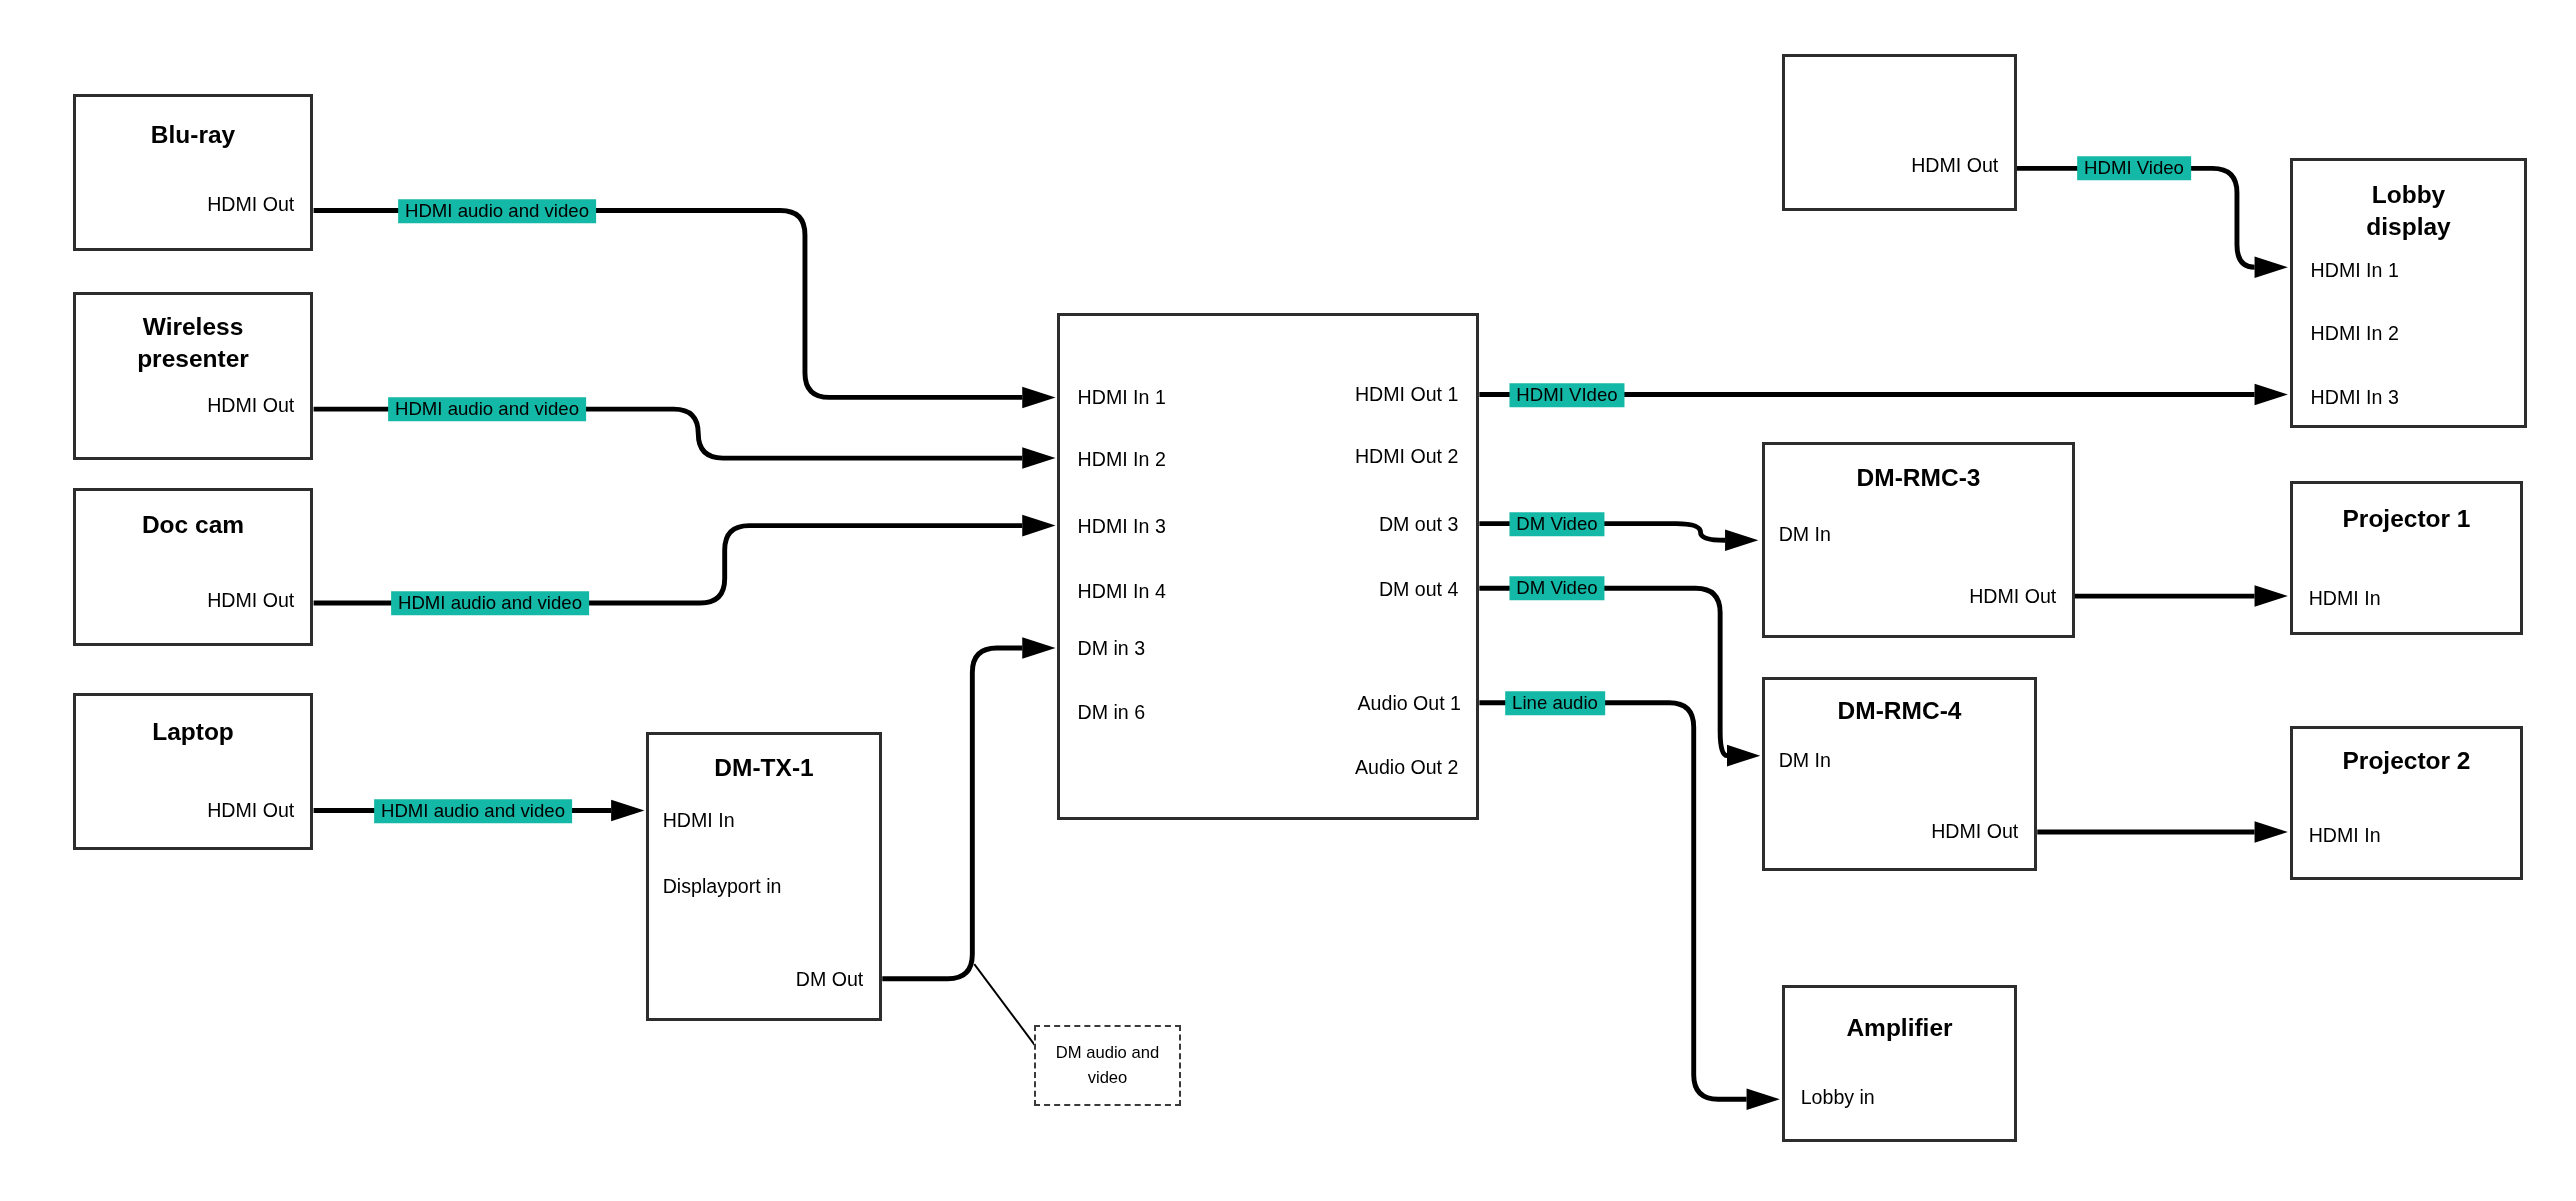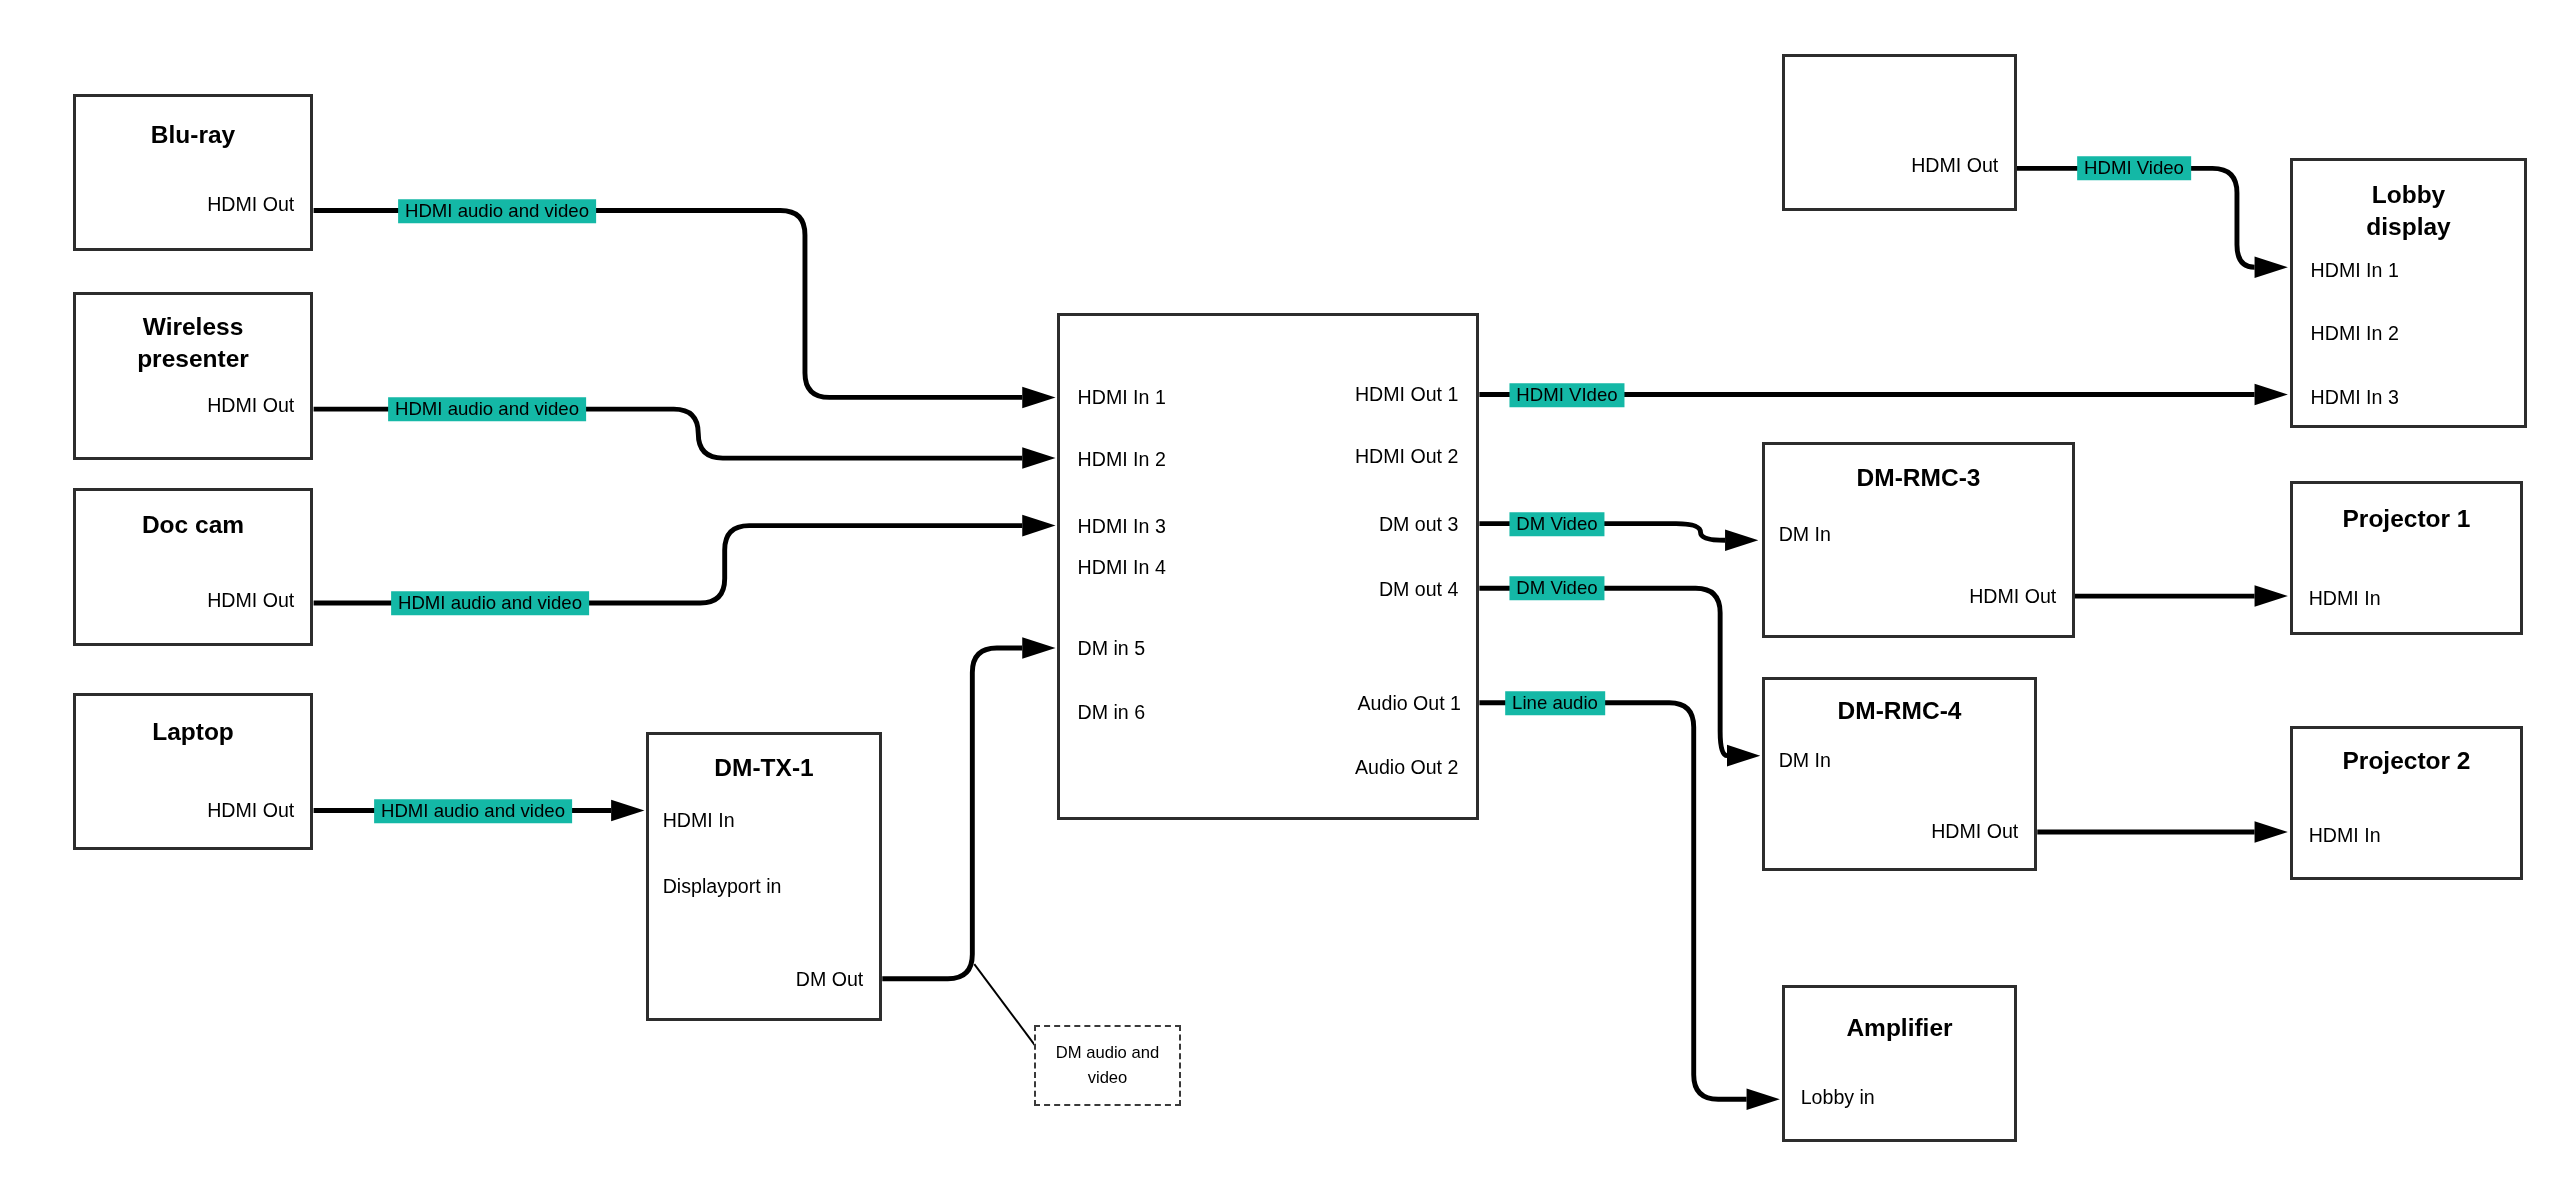--- a/index.html
+++ b/index.html
@@ -79,22 +79,22 @@
     <div class="node-title" style="top:16.6px;">DM-TX-1</div>
     <span class="port left" style="left:13.7px;top:74px;">HDMI In</span>
     <span class="port left" style="left:13.7px;top:140px;">Displayport in</span>
     <span class="port right" style="right:15.7px;top:233px;">DM Out</span>
   </div>
 
   <div class="node" style="left:1057px;top:313px;width:422px;height:507px;">
     <span class="port left" style="left:17.6px;top:70px;">HDMI In 1</span>
     <span class="port left" style="left:17.6px;top:132px;">HDMI In 2</span>
     <span class="port left" style="left:17.6px;top:199px;">HDMI In 3</span>
-    <span class="port left" style="left:17.6px;top:240px;">HDMI In 4</span>
-    <span class="port left" style="left:17.6px;top:321px;">DM in 5</span>
+    <span class="port left" style="left:17.6px;top:264px;">HDMI In 4</span>
+    <span class="port left" style="left:17.6px;top:321px;">DM in 3</span>
     <span class="port left" style="left:17.6px;top:385px;">DM in 6</span>
     <span class="port right" style="right:17.6px;top:67px;">HDMI Out 1</span>
     <span class="port right" style="right:17.6px;top:129px;">HDMI Out 2</span>
     <span class="port right" style="right:17.6px;top:197px;">DM out 3</span>
     <span class="port right" style="right:17.6px;top:262px;">DM out 4</span>
     <span class="port right" style="right:15px;top:376px;">Audio Out 1</span>
     <span class="port right" style="right:17.6px;top:440px;">Audio Out 2</span>
   </div>
 
   <div class="node" style="left:1782px;top:54px;width:235px;height:157px;">

